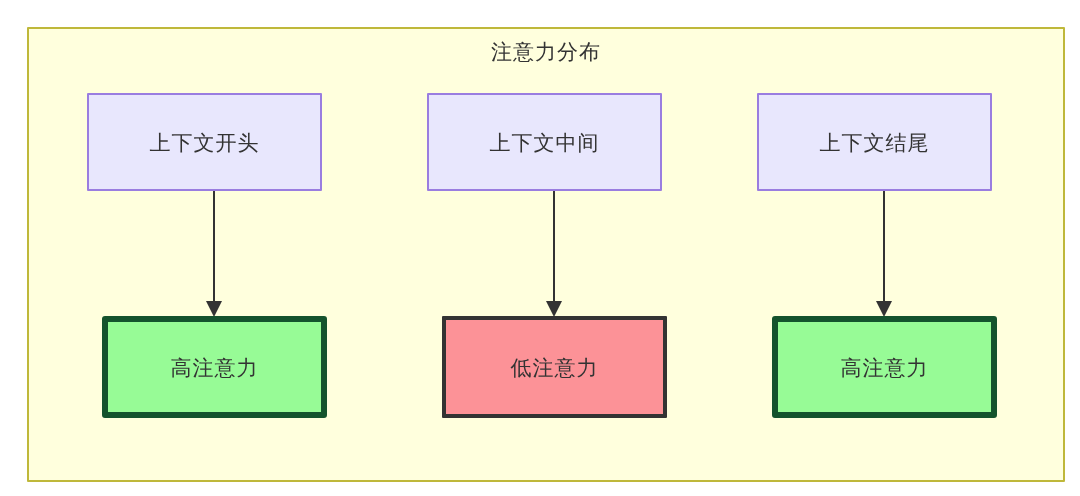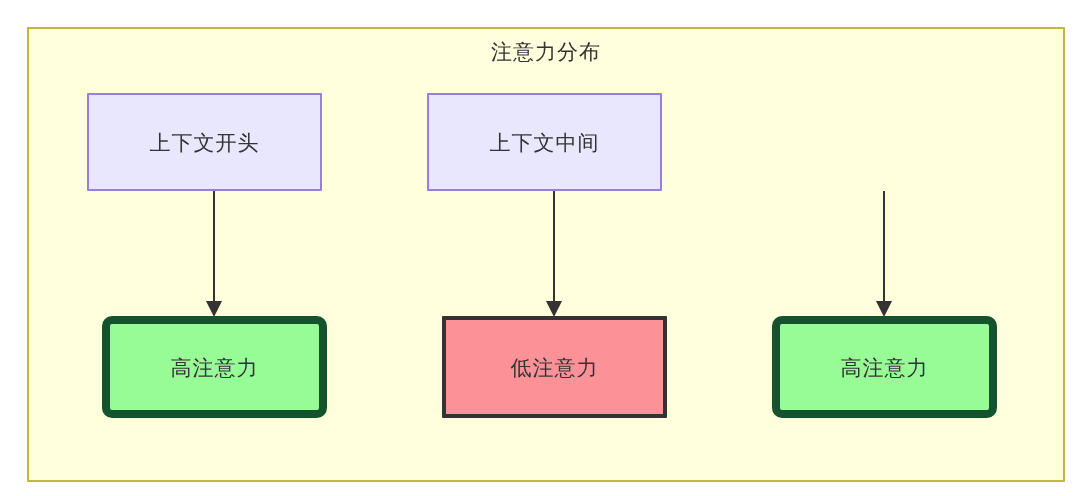--- a/index.html
+++ b/index.html
@@ -60,22 +60,22 @@
   }
 
   .node.src {
     background: #e8e7fd;
     border: 2px solid #9a7de0;
     border-radius: 1px;
   }
 
   .node.high {
     background: #97fb96;
-    border: 8px solid #14532d;
-    border-radius: 10px;
+    border: 6px solid #14532d;
+    border-radius: 3px;
   }
 
   .node.low {
     background: #fc9297;
     border: 4px solid #333333;
     border-radius: 1px;
   }
 
   
   .col-a { left: 87px; }
@@ -123,20 +123,23 @@
   </svg>
 
   <div class="node src row-top col-a">
     <span>上下文开头</span>
   </div>
 
   <div class="node src row-top col-b">
     <span>上下文中间</span>
   </div>
 
+  <div class="node src row-top col-c">
+    <span>上下文结尾</span>
+  </div>
 
   <div class="node high row-bot bot-a">
     <span>高注意力</span>
   </div>
 
   <div class="node low row-bot bot-b">
     <span>低注意力</span>
   </div>
 
   <div class="node high row-bot bot-c">

